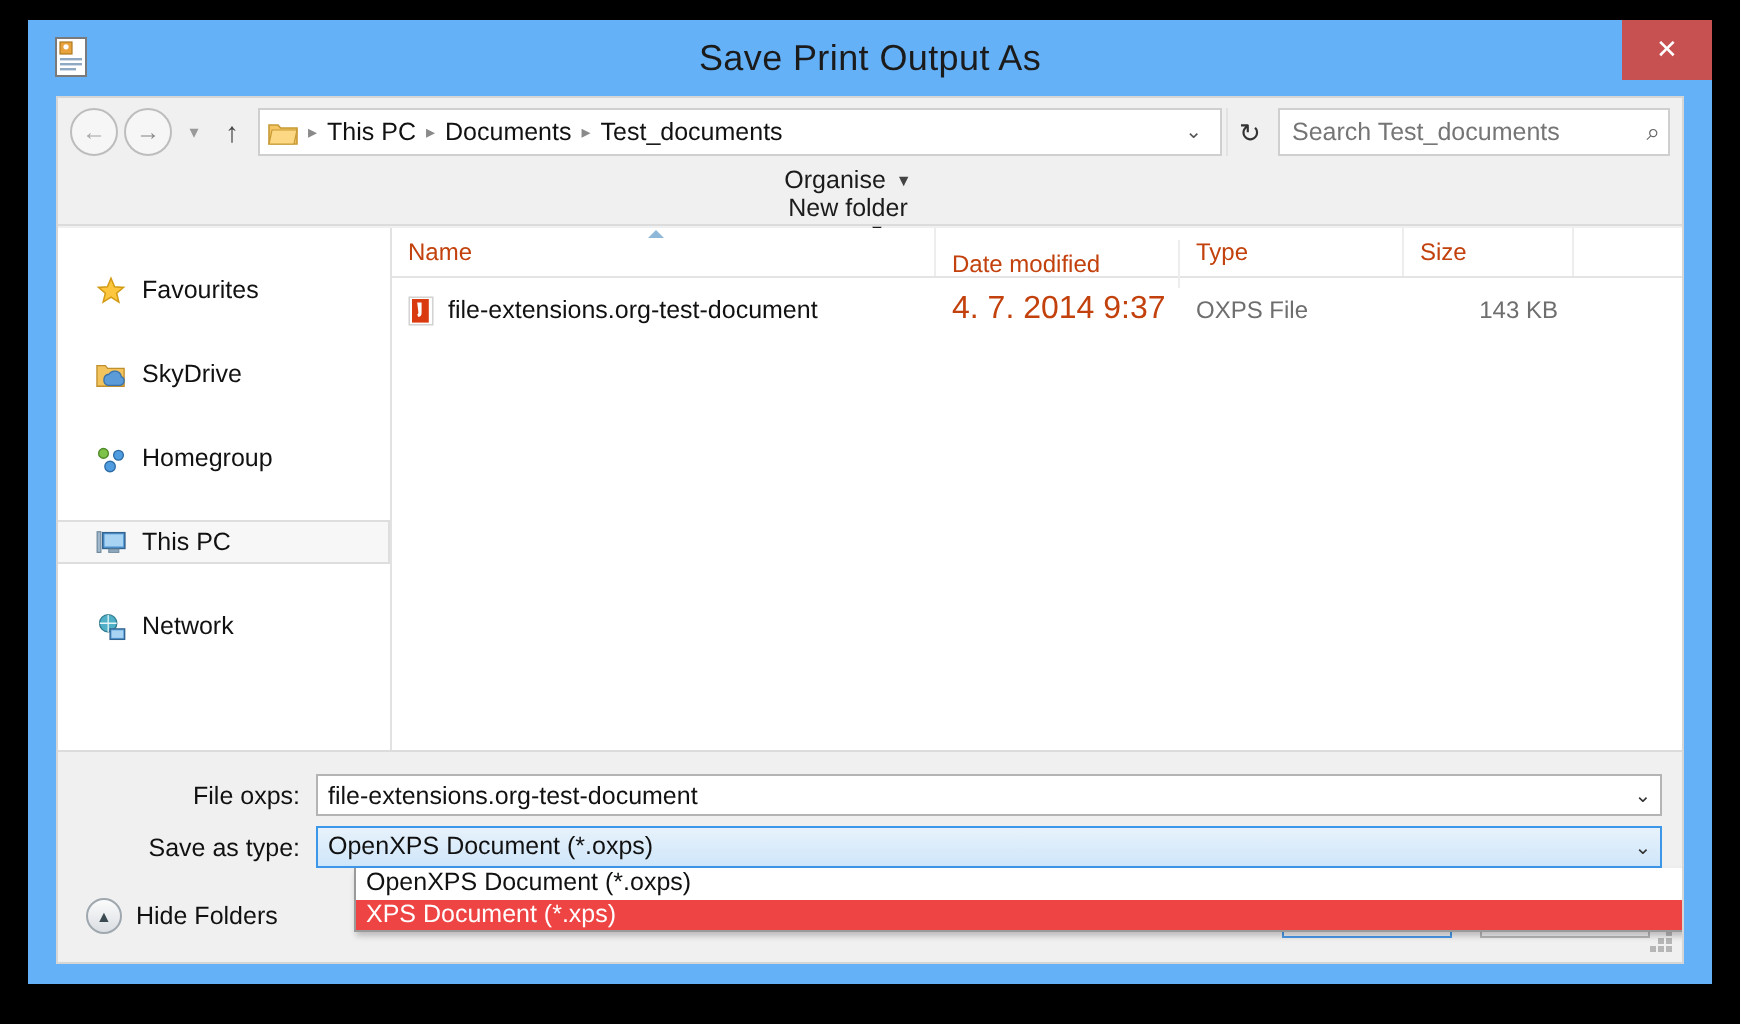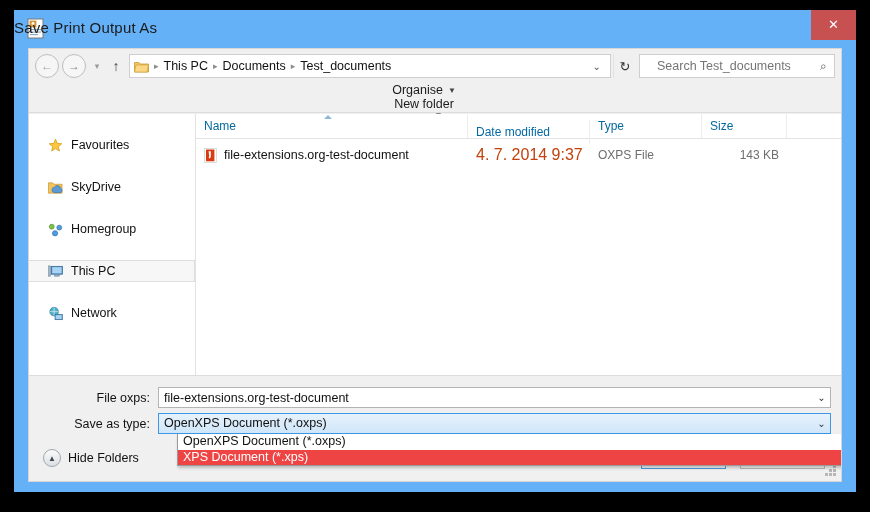--- a/index.html
+++ b/index.html
@@ -42,22 +42,22 @@
     left: 12px;
     top: 8px;
     width: 22px;
     height: 22px;
   }
   .titlebar-text {
     position: absolute;
     left: 0;
     right: 0;
     top: 9px;
-    text-align: left;
-    font-size: 15px;
+    text-align: center;
+    font-size: 18px;
     color: #1b1b1b;
     letter-spacing: 0.2px;
   }
   .close-btn {
     position: absolute;
     right: 0px;
     top: 0px;
     width: 45px;
     height: 30px;
     background: #c75050;
@@ -173,21 +173,21 @@
     border-left: 1px solid #e2e2e2;
     cursor: pointer;
   }
   .searchbox {
     width: 196px;
     height: 24px;
     background: #ffffff;
     border: 1px solid #cfcfcf;
     display: flex;
     align-items: center;
-    padding: 0 15px;
+    padding: 0 4px;
     box-sizing: border-box;
     margin-left: 3px;
   }
   .searchbox input {
     flex: 1;
     border: none;
     outline: none;
     font-size: 12.5px;
     color: #8d8d8d;
     font-family: "Liberation Sans", sans-serif;
@@ -274,21 +274,21 @@
   .col-head {
     height: 24px;
     display: flex;
     align-items: center;
     border-bottom: 1px solid #e4e4e4;
     background: #ffffff;
     position: relative;
   }
   .col {
     font-size: 12px;
-    color: #0369a1;
+    color: #c2410c;
     padding-left: 8px;
     border-right: 1px solid #ededed;
     height: 24px;
     line-height: 24px;
     box-sizing: border-box;
     cursor: pointer;
     position: relative;
   }
   .col.c-name { width: 272px; }
   .col.c-date { width: 122px; margin-top: 12px; }

